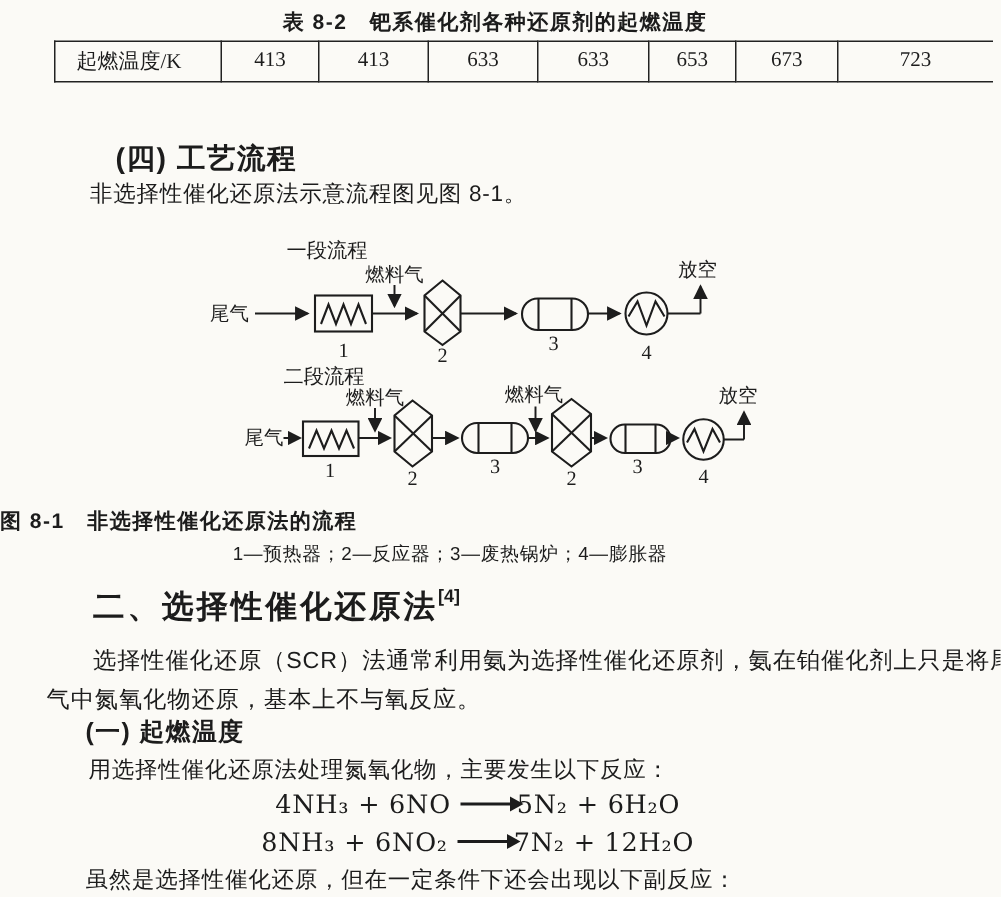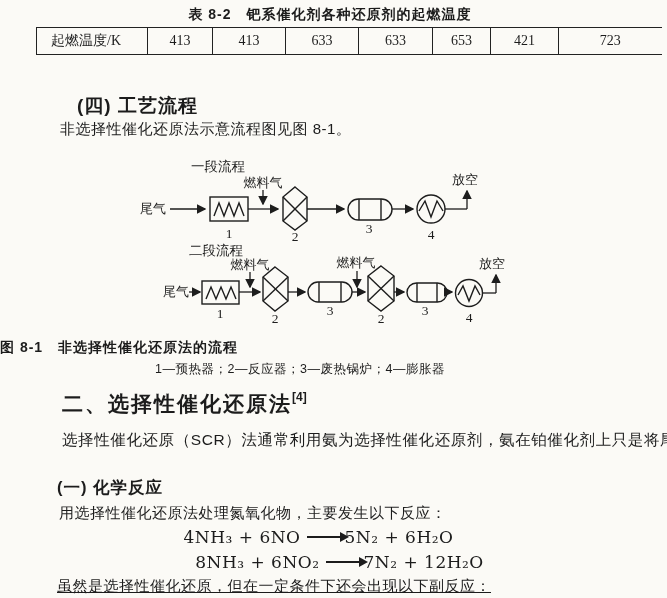--- a/index.html
+++ b/index.html
@@ -44,30 +44,30 @@
   .caption{position:absolute;top:339px;left:0;width:600px;text-align:left;font-weight:bold;font-size:14px;letter-spacing:1px;}
   .legend{position:absolute;top:361px;left:0;width:600px;text-align:center;font-size:12.5px;letter-spacing:0.5px;}
 
   .h2{position:absolute;left:62px;top:390px;font-size:21px;font-weight:bold;letter-spacing:2px;}
   .h2 sup{font-size:12px;letter-spacing:0;position:relative;top:-2px;}
   .pline1{position:absolute;left:62px;top:430px;font-size:15.5px;letter-spacing:0.6px;white-space:nowrap;}
   .pline2{position:absolute;left:31px;top:456px;font-size:15.5px;letter-spacing:0.6px;white-space:nowrap;}
 
   .h1{position:absolute;left:57px;top:477px;font-size:16.5px;font-weight:bold;letter-spacing:1px;}
   .intro1{position:absolute;left:59px;top:504px;font-size:15px;letter-spacing:0.5px;}
-  .outro{position:absolute;left:57px;top:577px;font-size:15px;letter-spacing:0.5px;text-decoration:underline;}
+  .outro{position:absolute;left:57px;top:577px;font-size:15px;letter-spacing:0.5px;}
 
   
   .eq{
     position:absolute;left:0;width:637px;text-align:center;
     font-family:"DejaVu Serif","DejaVu Sans",serif;
     font-size:17px;letter-spacing:0.5px;
   }
   .eq1{top:527px;}
-  .eq2{top:552px;padding-left:21px;}
+  .eq2{top:552px;}
   .rx-arrow{
     display:inline-block;position:relative;
     width:34px;height:1.6px;background:#1c1c1c;
     vertical-align:middle;margin:0 4px 3px 6px;
   }
   .rx-arrow::after{
     content:"";position:absolute;right:-8px;top:-4.2px;
     border-left:9px solid #1c1c1c;
     border-top:5px solid transparent;
     border-bottom:5px solid transparent;
@@ -99,21 +99,21 @@
         <col style="width:103px">
     </colgroup>
     <tbody>
     <tr>
       <td>起燃温度/K</td>
       <td>413</td>
       <td>413</td>
       <td>633</td>
       <td>633</td>
       <td>653</td>
-      <td>421</td>
+      <td>673</td>
       <td>723</td>
     </tr>
   </tbody>
     </table>
 
   <div class="h4">(四) 工艺流程</div>
   <div class="intro4">非选择性催化还原法示意流程图见图 8-1。</div>
 
   <svg class="fig" viewBox="0 155 667 182">
     <defs>
@@ -229,22 +229,23 @@
       <line class="cn" x1="496" y1="293" x2="496" y2="275" marker-end="url(#ah)"></line>
       <text x="492" y="268" text-anchor="middle">放空</text>
     </g>
   </svg>
 
   <div class="caption">图 8-1　非选择性催化还原法的流程</div>
   <div class="legend">1—预热器；2—反应器；3—废热锅炉；4—膨胀器</div>
 
   <div class="h2"><span>二、选择性催化还原法</span><sup>[4]</sup></div>
   <div class="pline1">选择性催化还原（SCR）法通常利用氨为选择性催化还原剂，氨在铂催化剂上只是将尾</div>
-
-  <div class="h1">(一) 化学反应</div>
+  <div class="pline2">气中氮氧化物还原，基本上不与氧反应。</div>
+
+  <div class="h1">(一) 起燃温度</div>
   <div class="intro1">用选择性催化还原法处理氮氧化物，主要发生以下反应：</div>
 
   <div class="eq eq1"><span>4NH₃ + 6NO</span><span class="rx-arrow"></span><span>5N₂ + 6H₂O</span></div>
   <div class="eq eq2"><span>8NH₃ + 6NO₂</span><span class="rx-arrow"></span><span>7N₂ + 12H₂O</span></div>
 
   <div class="outro">虽然是选择性催化还原，但在一定条件下还会出现以下副反应：</div>
 
 </div>
 
 </body></html>

